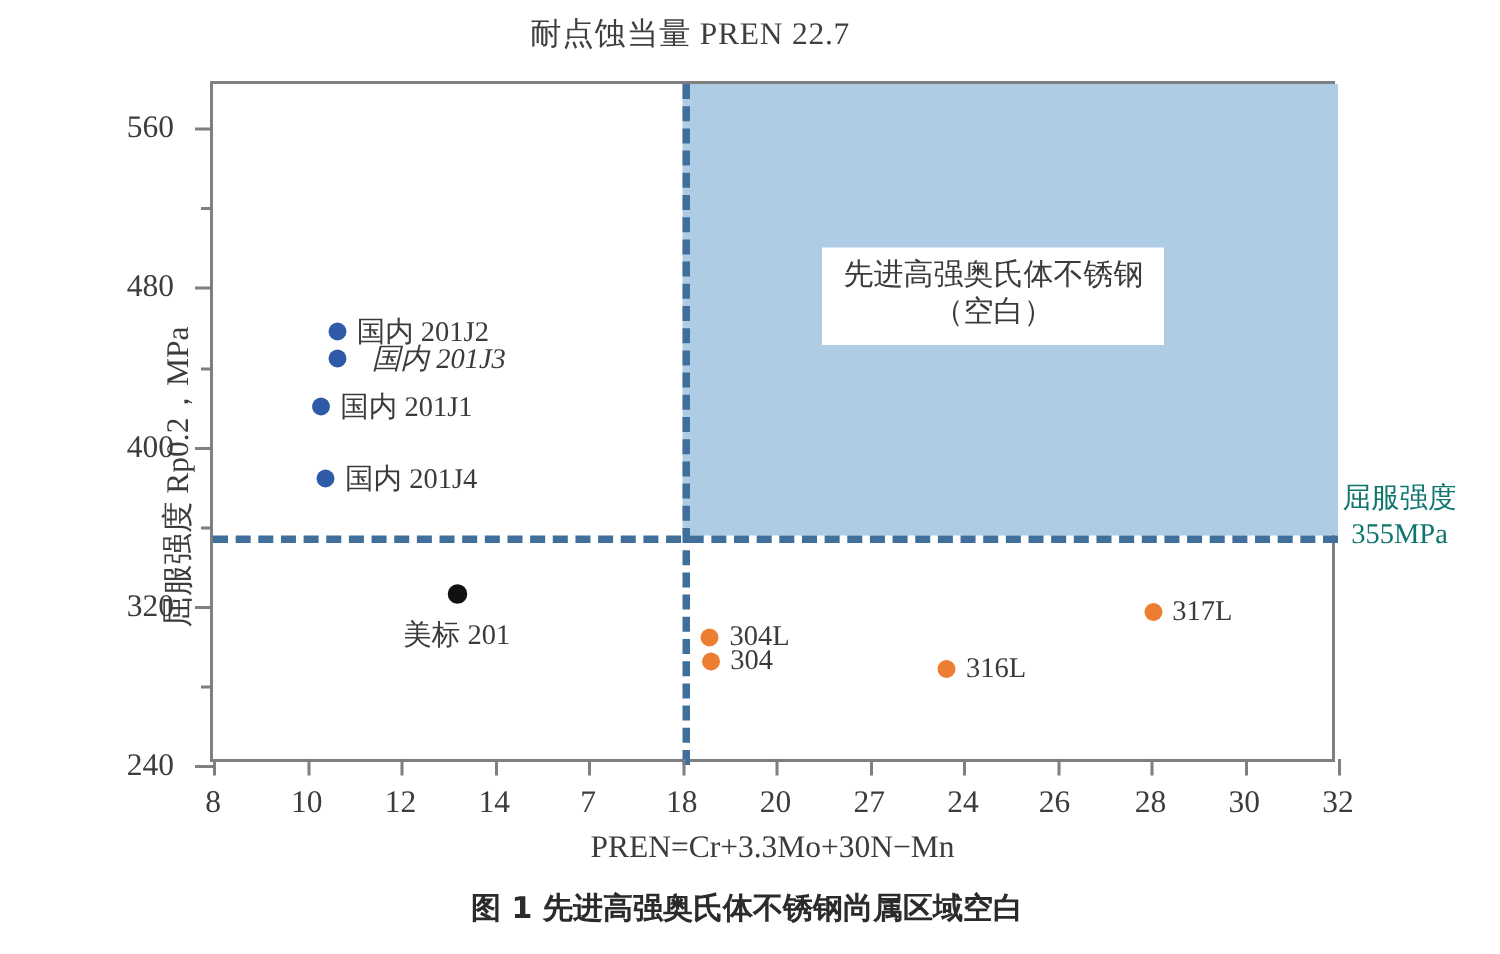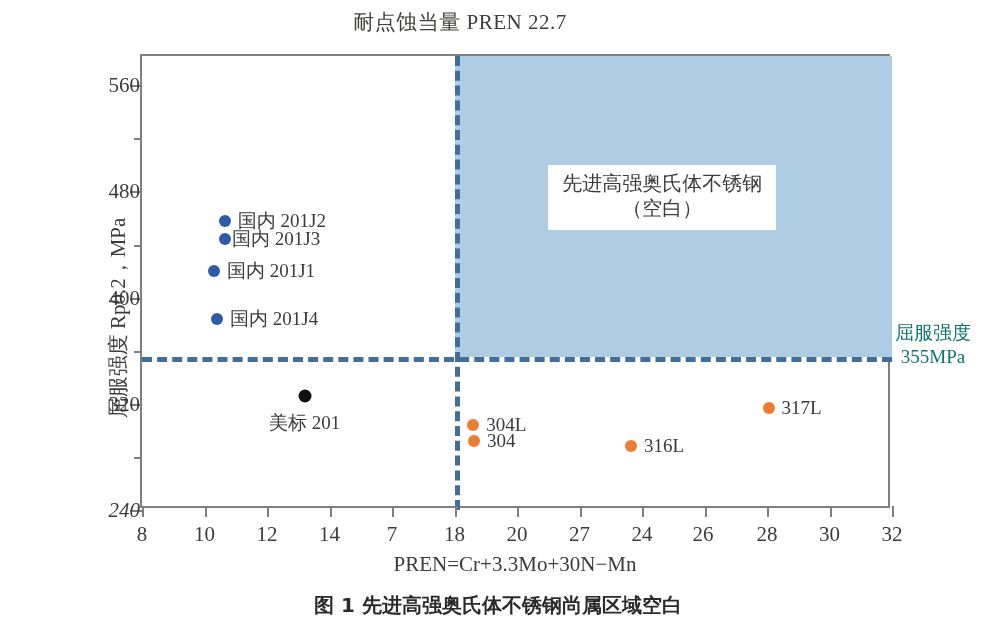--- a/index.html
+++ b/index.html
@@ -86,21 +86,21 @@
   .tick-x-major {
     position: absolute;
     top: 100%;
     width: 0;
     height: 11px;
     border-left: 2.2px solid #7f7f7f;
   }
   .lbl-y {
     position: absolute;
     right: 100%;
-    margin-right: 2px;
+    margin-right: 26px;
     transform: translateY(-50%);
     font-size: 21px;
     color: #3c3c3c;
     white-space: nowrap;
   }
   .lbl-x {
     position: absolute;
     top: 100%;
     margin-top: 16px;
     transform: translateX(-50%);
@@ -199,21 +199,21 @@
 
   <div id="plot-area">
 
     <div id="shaded-region" style="left: 312.5px; width: 437.5px; top: 0px; height: 301.339px; background: rgb(174, 205, 229);"></div>
 
     <div class="dash-v" id="dash-pren" style="left: 312.5px; top: 0px; height: 454px; border-left-color: rgb(63, 111, 154);"></div>
     <div class="dash-h" id="dash-yield" style="top: 301.339px; left: 0px; width: 750px; border-top-color: rgb(63, 111, 154);"></div>
 
     <div id="y-ticks">
         <div class="tick-y-major" style="top: 454px;"></div>
-        <div class="lbl-y" style="top: 454px; font-style: italic;">240</div>
+        <div class="lbl-y" style="top: 454px;">240</div>
         <div class="tick-y-major" style="top: 347.801px;"></div>
         <div class="lbl-y" style="top: 347.801px;">320</div>
         <div class="tick-y-major" style="top: 241.602px;"></div>
         <div class="lbl-y" style="top: 241.602px;">400</div>
         <div class="tick-y-major" style="top: 135.404px;"></div>
         <div class="lbl-y" style="top: 135.404px;">480</div>
         <div class="tick-y-major" style="top: 29.2047px;"></div>
         <div class="lbl-y" style="top: 29.2047px;">560</div>
         <div class="tick-y-minor" style="top: 400.901px;"></div>
         <div class="tick-y-minor" style="top: 294.702px;"></div>
@@ -246,21 +246,21 @@
         <div class="tick-x-major" style="left: 687.5px;"></div>
         <div class="lbl-x" style="left: 687.5px;">30</div>
         <div class="tick-x-major" style="left: 750px;"></div>
         <div class="lbl-x" style="left: 750px;">32</div>
       </div>
 
     <div id="points-layer">
         <div class="point blue" style="left: 82.8125px; top: 164.608px; width: 12px; height: 12px;"></div>
         <div class="point-label" style="left: 95.8125px; top: 164.608px;">国内 201J2</div>
         <div class="point blue" style="left: 82.8125px; top: 183.193px; width: 12px; height: 12px;"></div>
-        <div class="point-label" style="left: 90px; top: 183.193px;">国内 201J3</div>
+        <div class="point-label" style="left: 106px; top: 183.193px; font-style: italic;">国内 201J3</div>
         <div class="point blue" style="left: 71.875px; top: 215.053px; width: 12px; height: 12px;"></div>
         <div class="point-label" style="left: 84.875px; top: 215.053px;">国内 201J1</div>
         <div class="point blue" style="left: 75px; top: 262.842px; width: 12px; height: 12px;"></div>
         <div class="point-label" style="left: 88px; top: 262.842px;">国内 201J4</div>
         <div class="point black" style="left: 162.5px; top: 339.836px; width: 13px; height: 13px;"></div>
         <div class="point-label below" style="left: 162.5px; top: 353.836px;">美标 201</div>
         <div class="point orange" style="left: 331.25px; top: 369.041px; width: 12px; height: 12px;"></div>
         <div class="point-label" style="left: 344.25px; top: 369.041px;">304L</div>
         <div class="point orange" style="left: 331.875px; top: 384.971px; width: 12px; height: 12px;"></div>
         <div class="point-label" style="left: 344.875px; top: 384.971px;">304</div>

